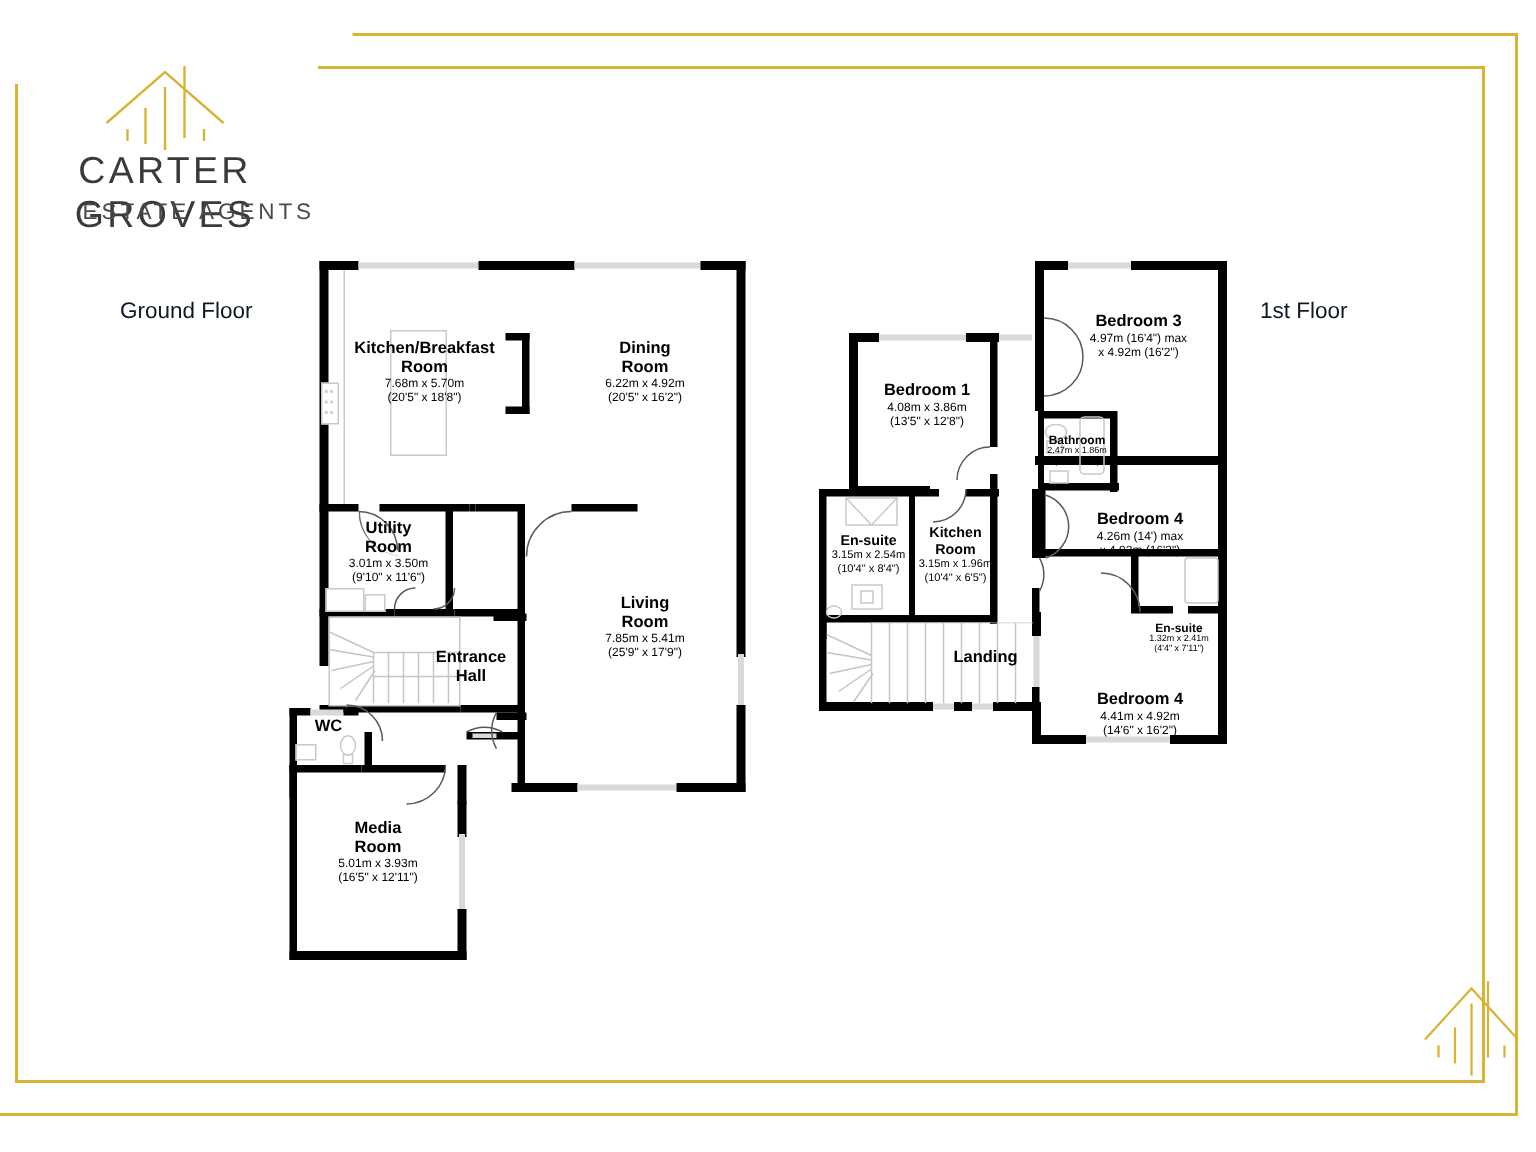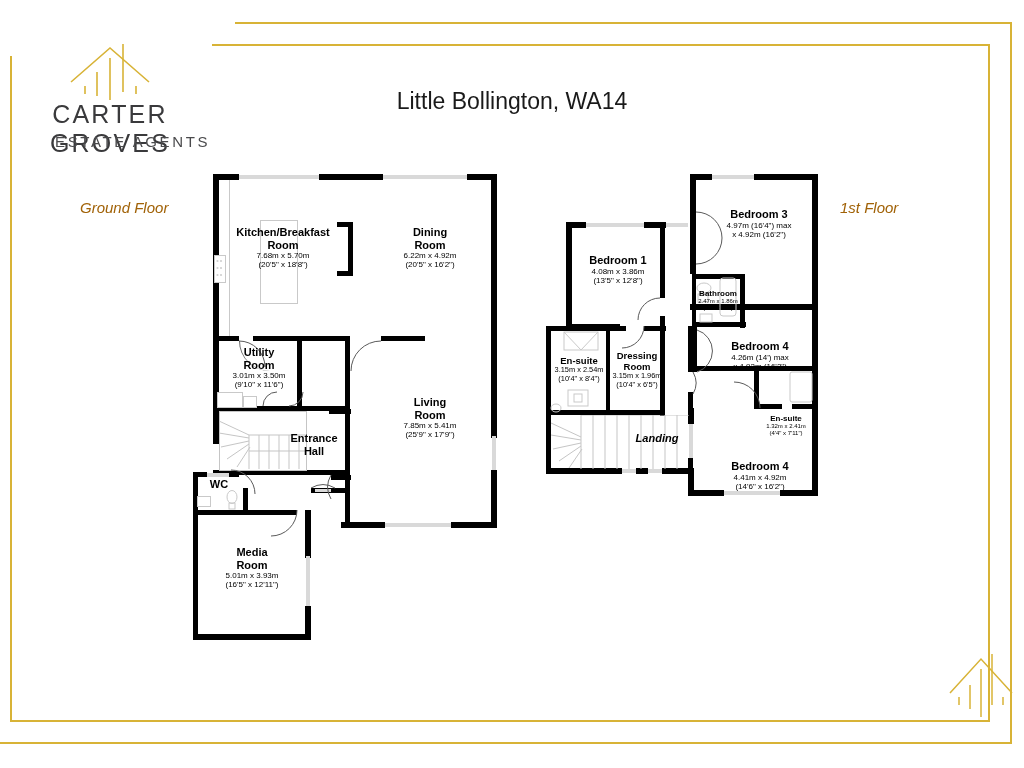--- a/index.html
+++ b/index.html
@@ -20,21 +20,21 @@
   .logo{position:absolute;left:10px;top:40px;width:200px;height:115px;}
   .logo-mark{position:absolute;left:55px;top:2px;width:90px;height:58px;}
   .logo-name{position:absolute;left:0;top:60px;width:200px;text-align:center;
     font-size:25px;letter-spacing:2.2px;color:#3a3a3c;font-family:"Liberation Sans",sans-serif;}
   .logo-sub{position:absolute;left:0;top:93px;width:200px;text-align:right;
     font-size:15px;letter-spacing:2.6px;color:#4a4a4c;}
 
   
   .title{position:absolute;left:262px;top:86px;width:500px;text-align:center;
     font-size:23px;line-height:31px;color:#1a1a1a;}
-  .floor-label{position:absolute;font-size:15px;color:#a16207;font-style:italic;}
+  .floor-label{position:absolute;font-size:15px;color:#0f172a;}
   #gf-label{left:80px;top:199px;}
   #ff-label{left:840px;top:199px;}
 
   
   .plan{position:absolute;}
   .w{position:absolute;background:#000;}      
   .win{position:absolute;background:#d9d9d9;} 
   .thin{position:absolute;background:#c9c9c9;} 
   .fix{position:absolute;border:1px solid #c9c9c9;background:#fff;}
   .lbl{position:absolute;text-align:center;color:#000;font-weight:bold;
@@ -79,21 +79,20 @@
       <line x1="32" y1="30" x2="32" y2="54" stroke="#d8b336" stroke-width="1.6"></line>
       <line x1="45" y1="16" x2="45" y2="58" stroke="#d8b336" stroke-width="1.6"></line>
       <line x1="58" y1="2" x2="58" y2="50" stroke="#d8b336" stroke-width="1.6"></line>
       <line x1="71" y1="44" x2="71" y2="52" stroke="#d8b336" stroke-width="1.6"></line>
     </svg>
     <div class="logo-name">CARTER GROVES</div>
     <div class="logo-sub">ESTATE AGENTS</div>
   </div>
 
   <div class="title">
-    <div>Little Bollington, WA14</div>
   </div>
 
   <div class="floor-label" id="gf-label">Ground Floor</div>
   <div class="floor-label" id="ff-label">1st Floor</div>
 
   <div class="plan" id="gf" style="left:185px;top:170px;width:320px;height:470px;">
 
     <div class="w" style="left:28px;top:4px;width:26px;height:6px;"></div>
     <div class="win" style="left:54px;top:5px;width:80px;height:4px;"></div>
     <div class="w" style="left:134px;top:4px;width:64px;height:6px;"></div>
@@ -410,27 +409,27 @@
       <span class="dim">(14'6" x 16'2")</span>
     </div>
 
     <div class="lbl" style="left:8px;top:185px;width:62px;">
       <span>En-suite</span>
       <span class="dim">3.15m x 2.54m</span>
       <span class="dim">(10'4" x 8'4")</span>
     </div>
 
     <div class="lbl" style="left:68px;top:180px;width:58px;">
-      <span>Dressing</span><br>
+      <span>Kitchen</span><br>
       <span>Room</span>
       <span class="dim">3.15m x 1.96m</span>
       <span class="dim">(10'4" x 6'5")</span>
     </div>
 
-    <div class="lbl big" style="left:86px;top:262px;width:62px;font-style:italic;">
+    <div class="lbl big" style="left:86px;top:262px;width:62px;">
       <span>Landing</span>
     </div>
   </div>
 
 
   <svg class="watermark" viewBox="0 0 72 75">
     <path d="M5 48 L36 14 L67 48" fill="none" stroke="#d8b336" stroke-width="1.5"></path>
     <line x1="14" y1="52" x2="14" y2="60" stroke="#d8b336" stroke-width="1.5"></line>
     <line x1="25" y1="40" x2="25" y2="64" stroke="#d8b336" stroke-width="1.5"></line>
     <line x1="36" y1="24" x2="36" y2="72" stroke="#d8b336" stroke-width="1.5"></line>

